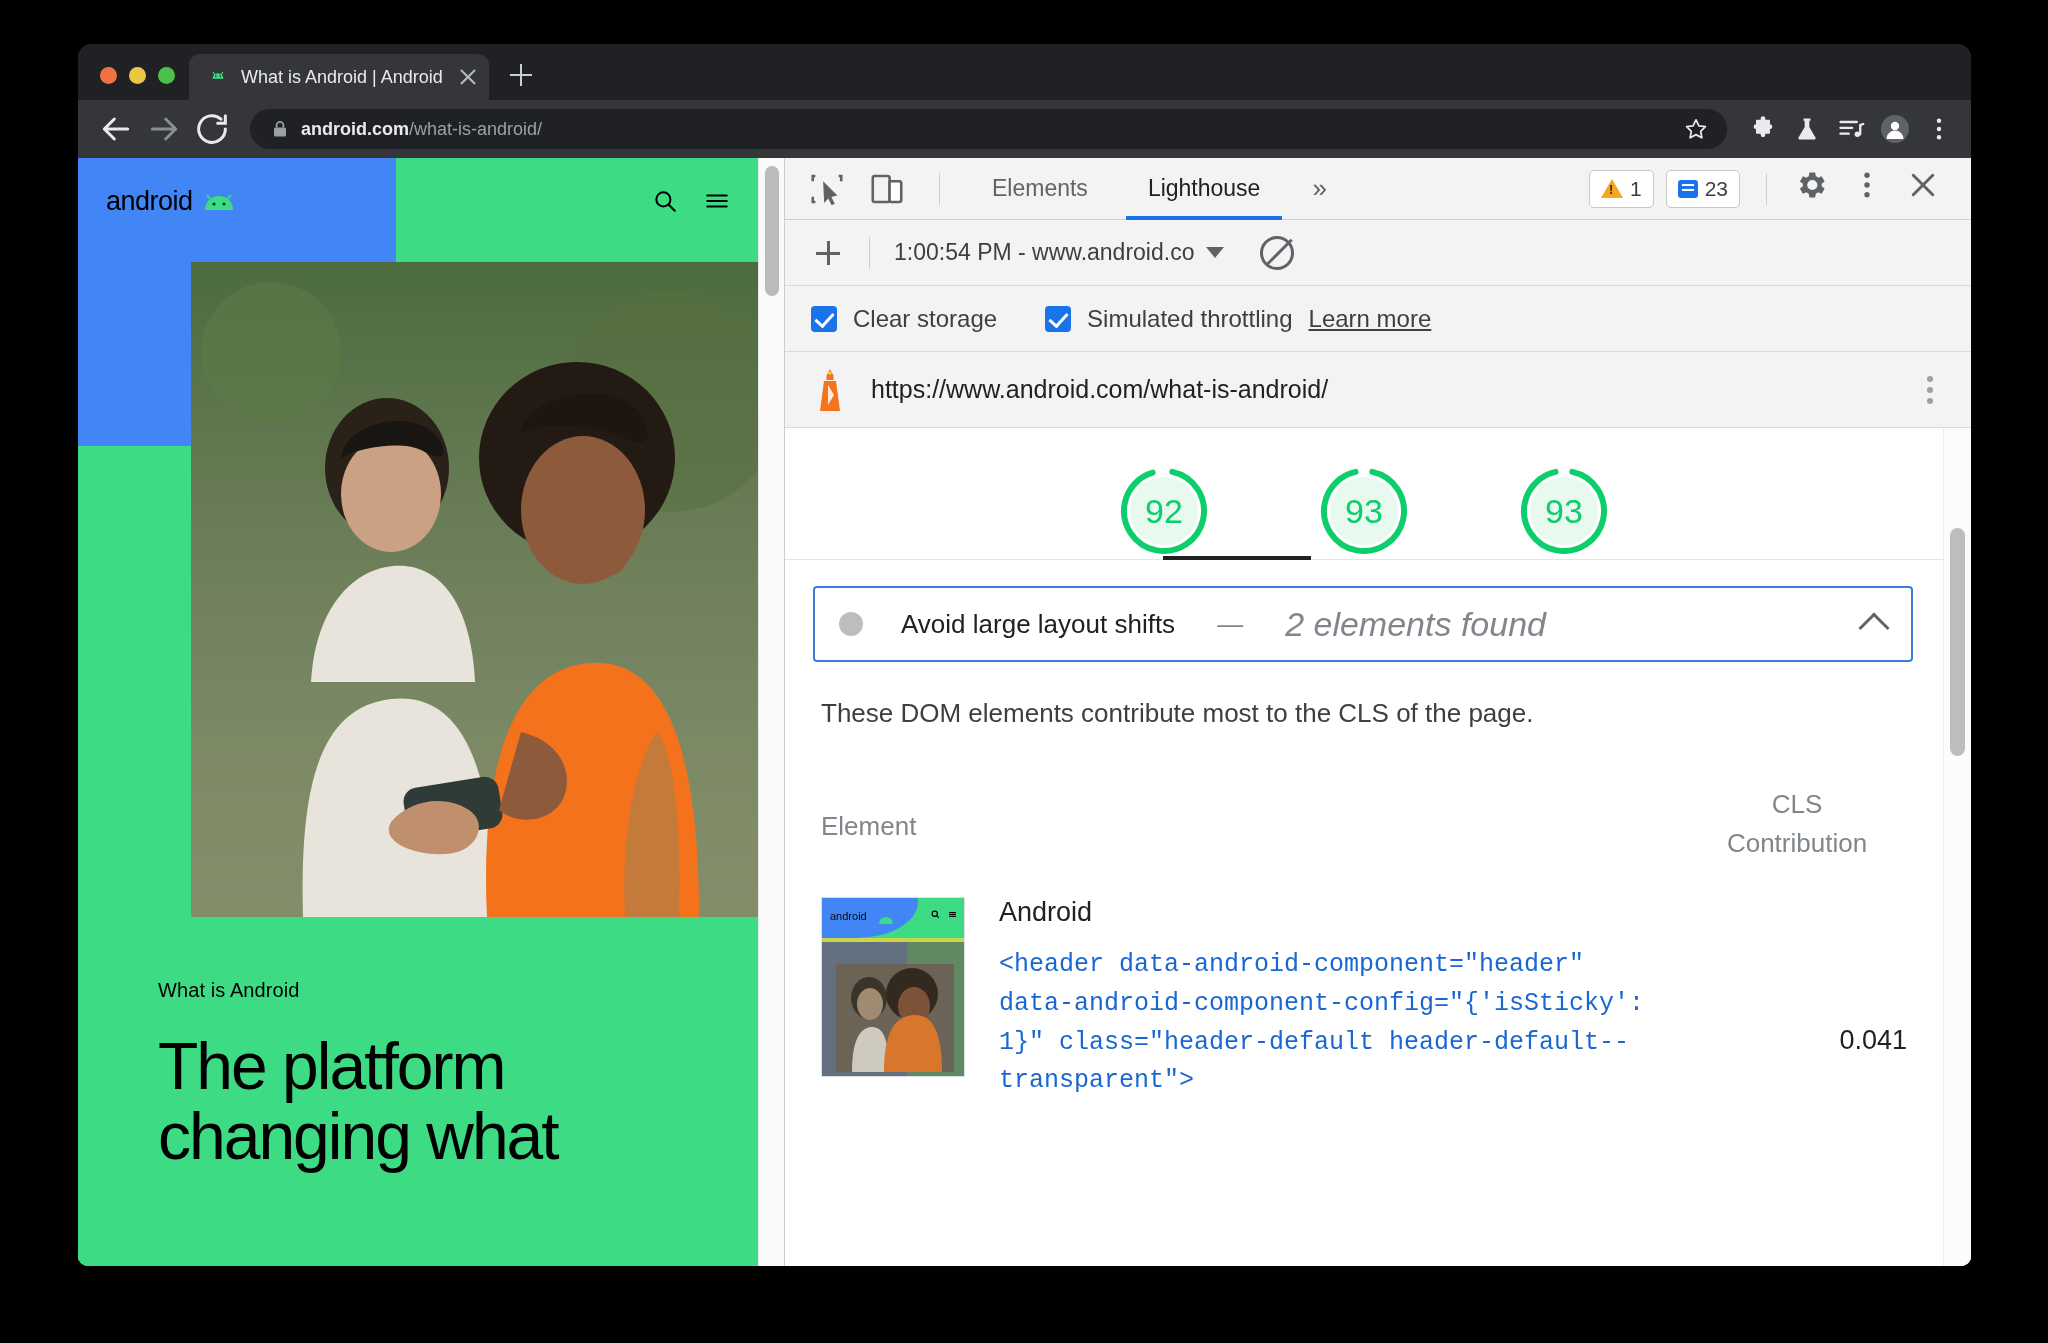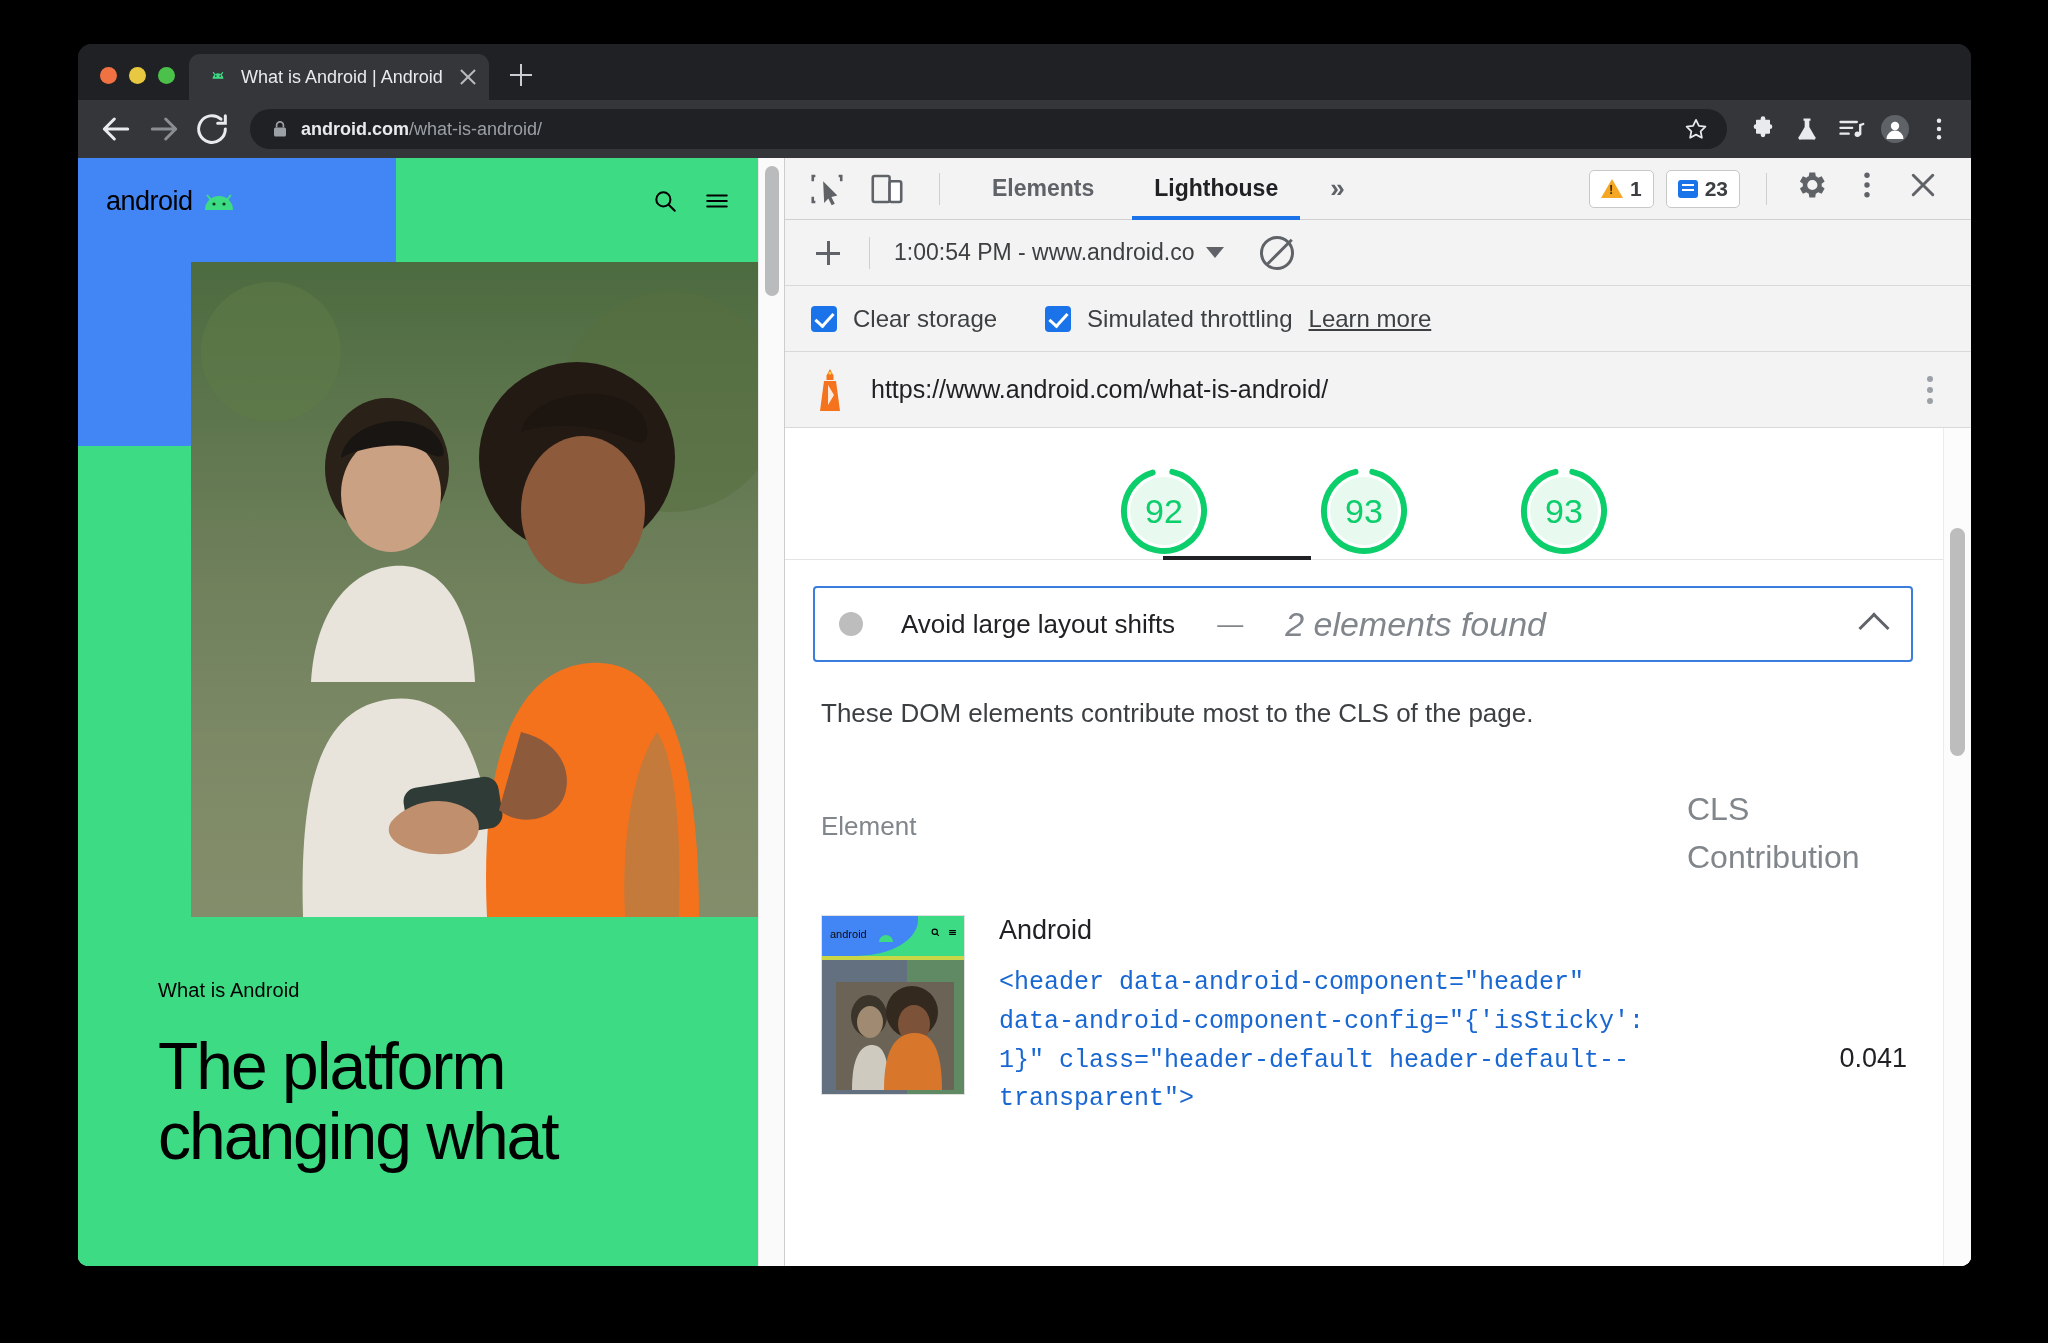--- a/index.html
+++ b/index.html
@@ -174,21 +174,21 @@
 
   
   #devtools {
     flex: 1 1 auto; display: flex; flex-direction: column;
     background: #fff; border-left: 1px solid #cdcdcd;
     min-width: 0;
   }
   #dt-toolbar {
     height: 62px; flex: 0 0 62px;
     background: #f3f3f3; border-bottom: 1px solid #d0d0d0;
-    display: flex; align-items: center; padding: 0 22px 0 20px; gap: 16px; font-weight: bold;
+    display: flex; align-items: center; padding: 0 22px 0 20px; gap: 16px;
   }
   .dt-iconbtn { width: 44px; height: 44px; position: relative; flex: 0 0 44px; }
   .dt-sep { width: 1px; height: 32px; background: #cfcfcf; margin: 0 14px; flex: 0 0 1px; }
   .dt-tab {
     position: relative; height: 62px; display: flex; align-items: center;
     padding: 0 22px; font-size: 23px; color: #5f6368; white-space: nowrap;
   }
   .dt-tab.active { color: #202124; }
   .dt-tab.active::after {
     content: ""; position: absolute; left: 0; right: 0; bottom: 0;
@@ -325,21 +325,21 @@
 
   #audit-desc {
     margin: 36px 0 0 36px; font-size: 26px; color: #3c4043;
   }
 
   #tbl-head {
     display: flex; margin: 56px 36px 0 36px; align-items: flex-start; gap: 38px;
   }
   #tbl-head .col-el { font-size: 26px; color: #80868b; padding-top: 26px; }
   #tbl-head .col-cls {
-    margin-left: auto; text-align: left; font-size: 32px; color: #80868b;
+    margin-left: auto; text-align: center; font-size: 26px; color: #80868b;
     line-height: 1.5; width: 220px;
   }
 
   #tbl-row { display: flex; margin: 34px 36px 0 36px; gap: 34px; }
   .thumb-shot {
     width: 144px; height: 180px; flex: 0 0 144px; position: relative;
     overflow: hidden; background: #3ddc84; border: 1px solid #e0e0e0;
   }
   .ts-blue { position: absolute; left: 0; top: 0; width: 96px; height: 40px; background: #4285f4;
              border-bottom-right-radius: 62px 36px; }

